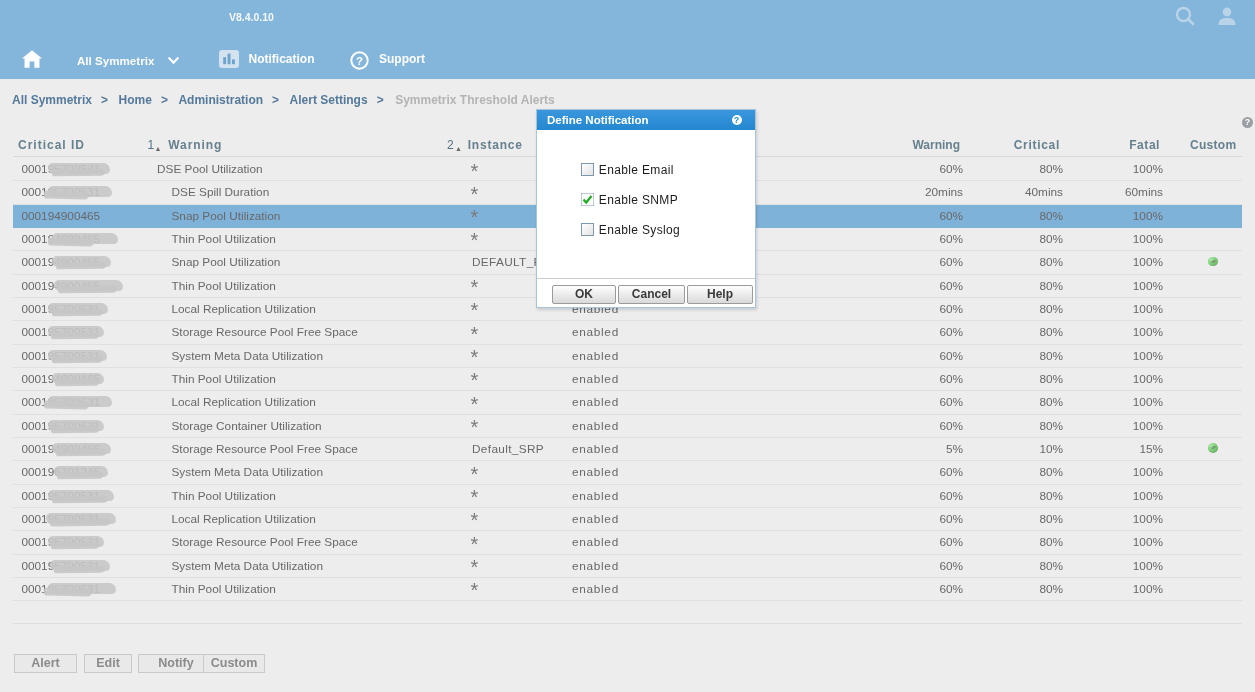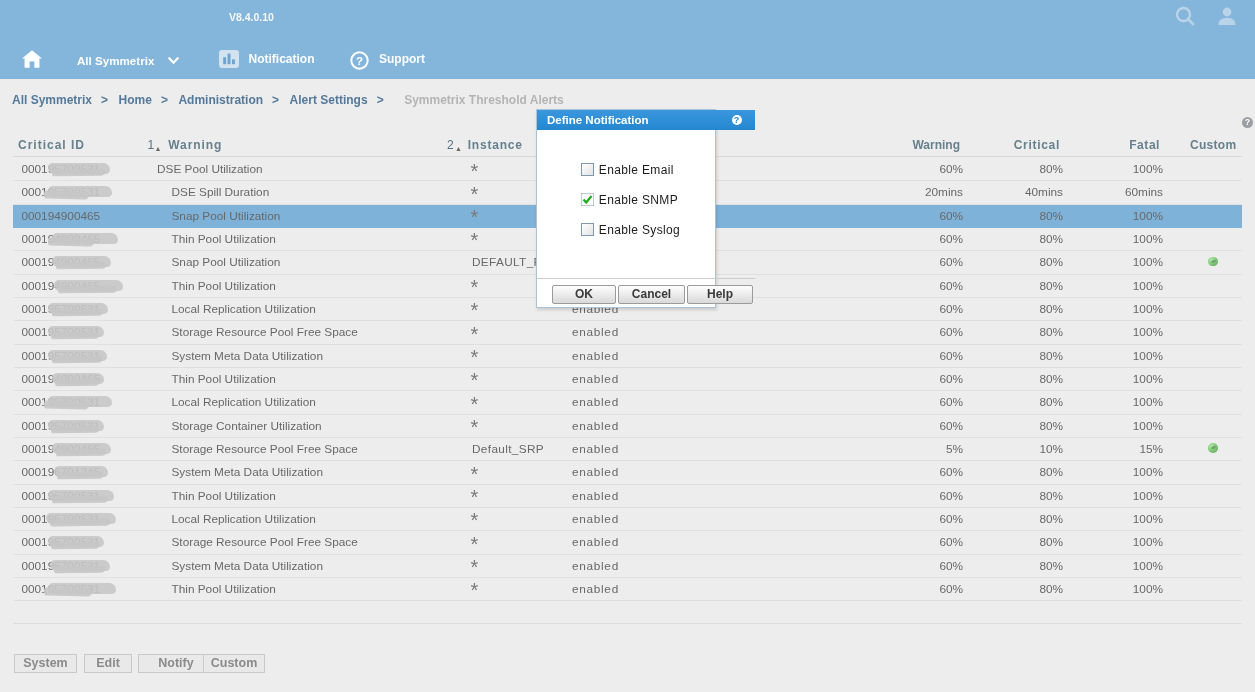--- a/index.html
+++ b/index.html
@@ -13,21 +13,21 @@
 #version { position:absolute; left:229px; top:11px; font-size:10.5px; font-weight:bold; color:#f4f8fb; }
 
 
 #navAllSym { position:absolute; left:77px; top:54px; font-size:11.6px; font-weight:bold; color:#fdfeff; }
 #navPerf { position:absolute; left:248.5px; top:52px; font-size:12px; font-weight:bold; color:#fdfeff; }
 #navSupport { position:absolute; left:379px; top:52px; font-size:12px; font-weight:bold; color:#fdfeff; }
 
 
 #crumbs { position:absolute; left:12px; top:93px; font-size:12px; font-weight:bold; color:#54799b; }
 #crumbs span.sep { margin-left:9px; margin-right:10.5px; }
-#crumbs span.cur { margin-left:10px; }
+#crumbs span.cur { margin-left:1px; }
 #crumbs span.cur { color:#b4b4b4; }
 
 
 #pagehelp { position:absolute; left:1242px; top:117px; width:11px; height:11px; border-radius:50%; background:#9b9fa3; color:#fff; font-size:9px; font-weight:bold; text-align:center; line-height:11px; }
 .hrow { position:absolute; left:13px; top:134px; width:1229px; height:23px; border-bottom:1px solid #d8d8d8; }
 .hcell { position:absolute; top:4px; font-size:12px; font-weight:bold; color:#66808d; }
 .row { position:absolute; left:13px; width:1229px; height:23.33px; border-bottom:1px solid #e0e0e0; font-size:11.8px; color:#686868; }
 .row.sel { background:#7fb2d9; border-bottom:1px solid #7fb2d9; }
 .cell { position:absolute; top:4px; white-space:nowrap; }
 .num { text-align:right; }
@@ -37,21 +37,21 @@
 .blob.b2:after { left:-4px; top:5px; width:70%; height:8px; transform:rotate(1.2deg); }
 .dot { position:absolute; width:9.5px; height:9.5px; border-radius:50%; top:5.5px; left:1195px;
   background:radial-gradient(circle at 32% 28%, #b2e4ac, #7fd07a 45%, #6fae68 75%, #7f9a78 100%); }
 .dot:after { content:""; position:absolute; left:2.5px; top:3px; width:5px; height:3px; background:#6d8a66; border-radius:50%; transform:rotate(-25deg); opacity:0.7; }
 #tblend { position:absolute; left:13px; top:623px; width:1229px; border-top:1px solid #dedede; }
 
 
 .bbtn { position:absolute; top:654px; height:19px; background:#e9e9e9; border:1px solid #c9c9c9; color:#8b8b8b; font-size:12.5px; font-weight:bold; text-align:center; line-height:17px; }
 
 
-#dlg { position:absolute; left:536px; top:109px; width:180px; height:199px; background:#fff; border:1px solid #a9c4d8; box-shadow:1px 2px 3px rgba(0,0,0,0.15); }
+#dlg { position:absolute; left:536px; top:109px; width:220px; height:199px; background:#fff; border:1px solid #a9c4d8; box-shadow:1px 2px 3px rgba(0,0,0,0.15); }
 #dlgtitle { position:absolute; left:0; top:0; width:218px; height:20px; background:linear-gradient(#3b97dd,#2387cf); color:#fff; font-size:11.5px; font-weight:bold; padding-left:10px; line-height:20px; }
 #dlghelp { position:absolute; left:194.5px; top:4.5px; width:10px; height:10px; border-radius:50%; background:#fff; color:#2387cf; font-size:9px; font-weight:bold; text-align:center; line-height:10.5px; }
 .cb { position:absolute; left:44px; width:13px; height:13px; border:1px solid #7e99ad; background:linear-gradient(135deg,#ffffff,#e3e3e3); }
 .cblab { position:absolute; left:61.8px; font-size:12px; color:#1c1c1c; letter-spacing:0.35px; }
 #dlgfoot { position:absolute; left:0; top:168px; width:218px; height:30px; border-top:1px solid #cccccc; }
 .dbtn { position:absolute; top:6px; height:19px; background:linear-gradient(#fefefe,#d9d9d9); border:1px solid #9b9b9b; border-radius:2px; color:#3a3a3a; font-size:12px; font-weight:bold; text-align:center; line-height:17px; }
 </style>
 </head>
 <body>
 <div id="topbar">
@@ -298,21 +298,21 @@
       <div class="cell" style="left:158.5px">Thin Pool Utilization</div>
       <div class="cell ast" style="left:457.4px">*</div>
       <div class="cell" style="left:559px;letter-spacing:0.7px">enabled</div>
       <div class="cell num" style="right:279px;width:60px">60%</div>
       <div class="cell num" style="right:179px;width:60px">80%</div>
       <div class="cell num" style="right:79px;width:60px">100%</div>
     </div>
   </div>
 <div id="tblend"></div>
 
-<div class="bbtn" style="left:14px;width:63px">System</div>
+<div class="bbtn" style="left:14px;width:63px">Alert</div>
 <div class="bbtn" style="left:84px;width:48px">Edit</div>
 <div class="bbtn" style="left:138px;width:76px">Notify</div>
 <div class="bbtn" style="left:203px;width:62px">Custom</div>
 
 <div id="dlg">
   <div id="dlgtitle">Define Notification</div>
   <div id="dlghelp">?</div>
   <div class="cb" style="top:53px"></div>
   <div class="cblab" style="top:53px">Enable Email</div>
   <div class="cb" style="top:83px; background:#fff"></div>

